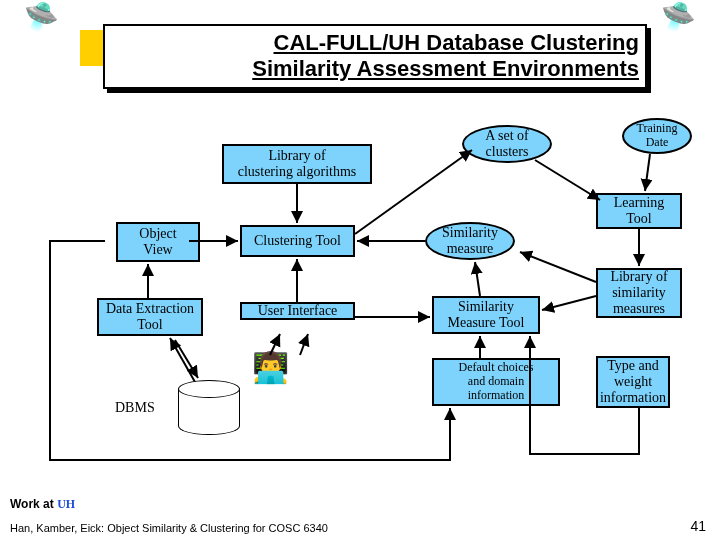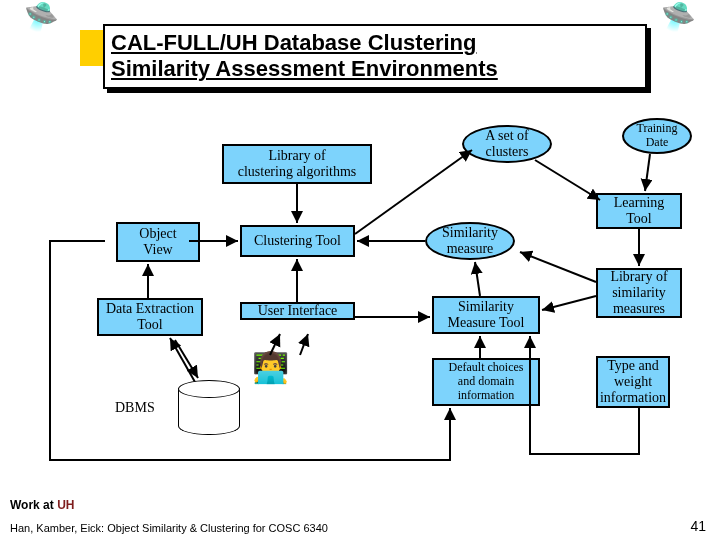--- a/index.html
+++ b/index.html
@@ -36,21 +36,21 @@
   }
   
   .title-box {
     position: absolute;
     top: 24px;
     left: 103px;
     width: 528px;
     border: 2px solid #000;
     box-shadow: 4px 4px 0 #000;
     background: #fff;
-    text-align: left;
+    text-align: right;
     font-weight: bold;
     font-size: 22px;
     line-height: 1.2;
     padding: 4px 6px;
   }
   .title-box span { display: block; text-decoration: underline; }
 
   
   .box {
     position: absolute;
@@ -100,21 +100,21 @@
     font-size: 14px;
   }
   
   .footer-1 {
     position: absolute;
     bottom: 28px;
     left: 10px;
     font-size: 12px;
     font-family: Verdana, Arial, sans-serif;
   }
-  .footer-1 .uh { color: #7f1d1d; font-weight: bold; }
+  .footer-1 .uh { color: #1d4ed8; font-weight: bold; font-family: Liberation Serif, serif; }
   .footer-2 {
     position: absolute;
     bottom: 6px;
     left: 10px;
     font-size: 11px;
     color: #000;
     font-family: Verdana, Arial, sans-serif;
   }
   .pagenum {
     position: absolute;
@@ -152,21 +152,21 @@
   <div class="box oval" style="top:125px;left:462px;width:90px;height:38px">A set of<br>clusters</div>
   <div class="box oval" style="top:118px;left:622px;width:70px;height:36px;font-size:12px">Training<br>Date</div>
   <div class="box" style="top:193px;left:596px;width:86px;height:36px">Learning<br>Tool</div>
   <div class="box" style="top:222px;left:116px;width:84px;height:40px">Object<br>View</div>
   <div class="box" style="top:225px;left:240px;width:115px;height:32px">Clustering Tool</div>
   <div class="box oval" style="top:222px;left:425px;width:90px;height:38px">Similarity<br>measure</div>
   <div class="box" style="top:268px;left:596px;width:86px;height:50px">Library of<br>similarity<br>measures</div>
   <div class="box" style="top:298px;left:97px;width:106px;height:38px">Data Extraction<br>Tool</div>
   <div class="box" style="top:302px;left:240px;width:115px;height:18px">User Interface</div>
   <div class="box" style="top:296px;left:432px;width:108px;height:38px">Similarity<br>Measure Tool</div>
-  <div class="box" style="top:358px;left:432px;width:108px;height:48px;font-size:12px">Default choices<br>and domain<br>information</div>
+  <div class="box" style="top:358px;left:432px;width:128px;height:48px;font-size:12px">Default choices<br>and domain<br>information</div>
   <div class="box" style="top:356px;left:596px;width:74px;height:52px">Type and<br>weight<br>information</div>
 
   <div class="cyl" style="top:380px;left:178px">
     <div class="cyl-top"></div>
     <div class="cyl-body"></div>
   </div>
   <div class="dbms-label" style="top:400px;left:115px">DBMS</div>
 
   <div class="user-icon" style="top:350px;left:252px">👨‍💻</div>
 

